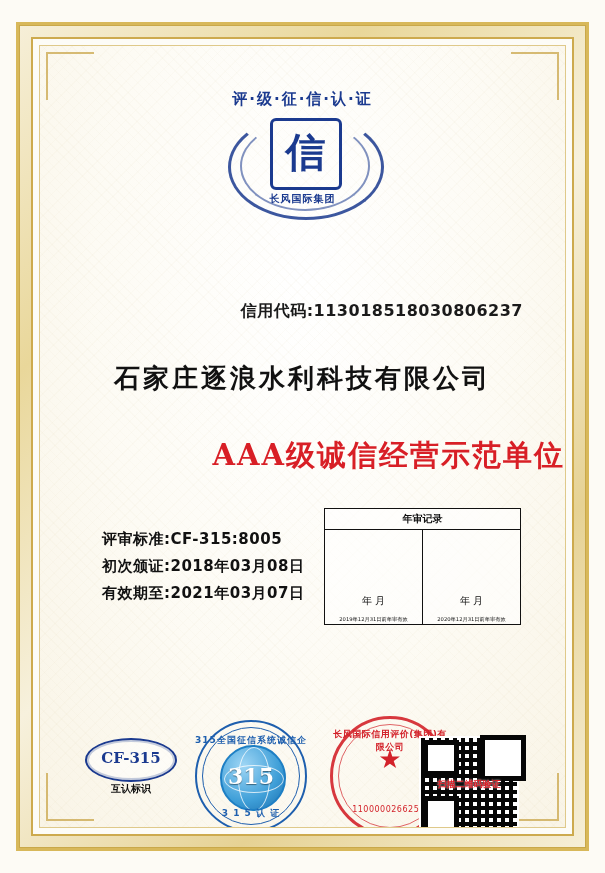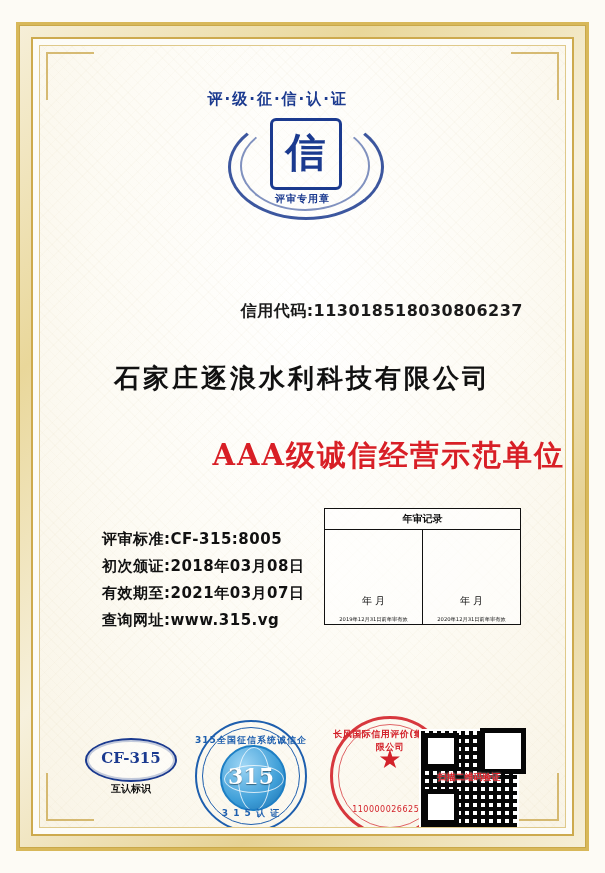--- a/index.html
+++ b/index.html
@@ -86,21 +86,21 @@
     justify-content: center;
   }
   .emblem {
     position: relative;
     width: 190px;
     height: 140px;
   }
   .emblem .arc-text {
     position: absolute;
     top: 2px; left: 0; right: 0;
-    text-align: left;
+    text-align: center;
     color: #1b3a8f;
     font-size: 15px;
     font-weight: bold;
     letter-spacing: 2px;
     font-family: "DejaVu Sans", sans-serif;
     transform: scaleY(1.05);
   }
   .emblem .wreath {
     position: absolute;
     left: 50%;
@@ -417,21 +417,21 @@
   
   .qr-block {
     position: absolute;
     right: 42px;
     top: 38px;
     width: 108px;
     text-align: center;
   }
   .qr-code {
     width: 96px; height: 96px;
-    margin: 5px auto;
+    margin: 12px auto;
     background-color: #fff;
     background-image:
       repeating-linear-gradient(0deg, #111 0 4px, transparent 4px 8px),
       repeating-linear-gradient(90deg, #111 0 4px, transparent 4px 8px);
     background-size: 8px 8px, 8px 8px;
     position: relative;
     border: 2px solid #fff;
     box-sizing: content-box;
     filter: contrast(1.1);
   }
@@ -470,36 +470,35 @@
         <div class="corner br"></div>
 
         <div class="content">
 
           <div class="emblem-wrap">
             <div class="emblem">
               <div class="arc-text">评·级·征·信·认·证</div>
               <div class="wreath"></div>
               <div class="wreath2"></div>
               <div class="seal">信</div>
-              <div class="sub-text">评审专用章</div>
+              <div class="sub-text">长风国际集团</div>
             </div>
           </div>
 
 
           <div class="credit-code">信用代码:113018518030806237</div>
 
           <div class="company-name">石家庄逐浪水利科技有限公司</div>
 
           <div class="grade-line">AAA级诚信经营示范单位</div>
 
           <div class="info-block">
             <div class="row">评审标准:CF-315:8005</div>
             <div class="row">初次颁证:2018年03月08日</div>
             <div class="row">有效期至:2021年03月07日</div>
-            <div class="row">查询网址:www.315.vg</div>
           </div>
 
           <div class="review-table">
             <div class="rt-head">年审记录</div>
             <div class="rt-body">
               <div class="rt-cell">
                 <div class="ym">年  月</div>
                 <div class="note">2019年12月31日前年审有效</div>
               </div>
               <div class="rt-cell">

